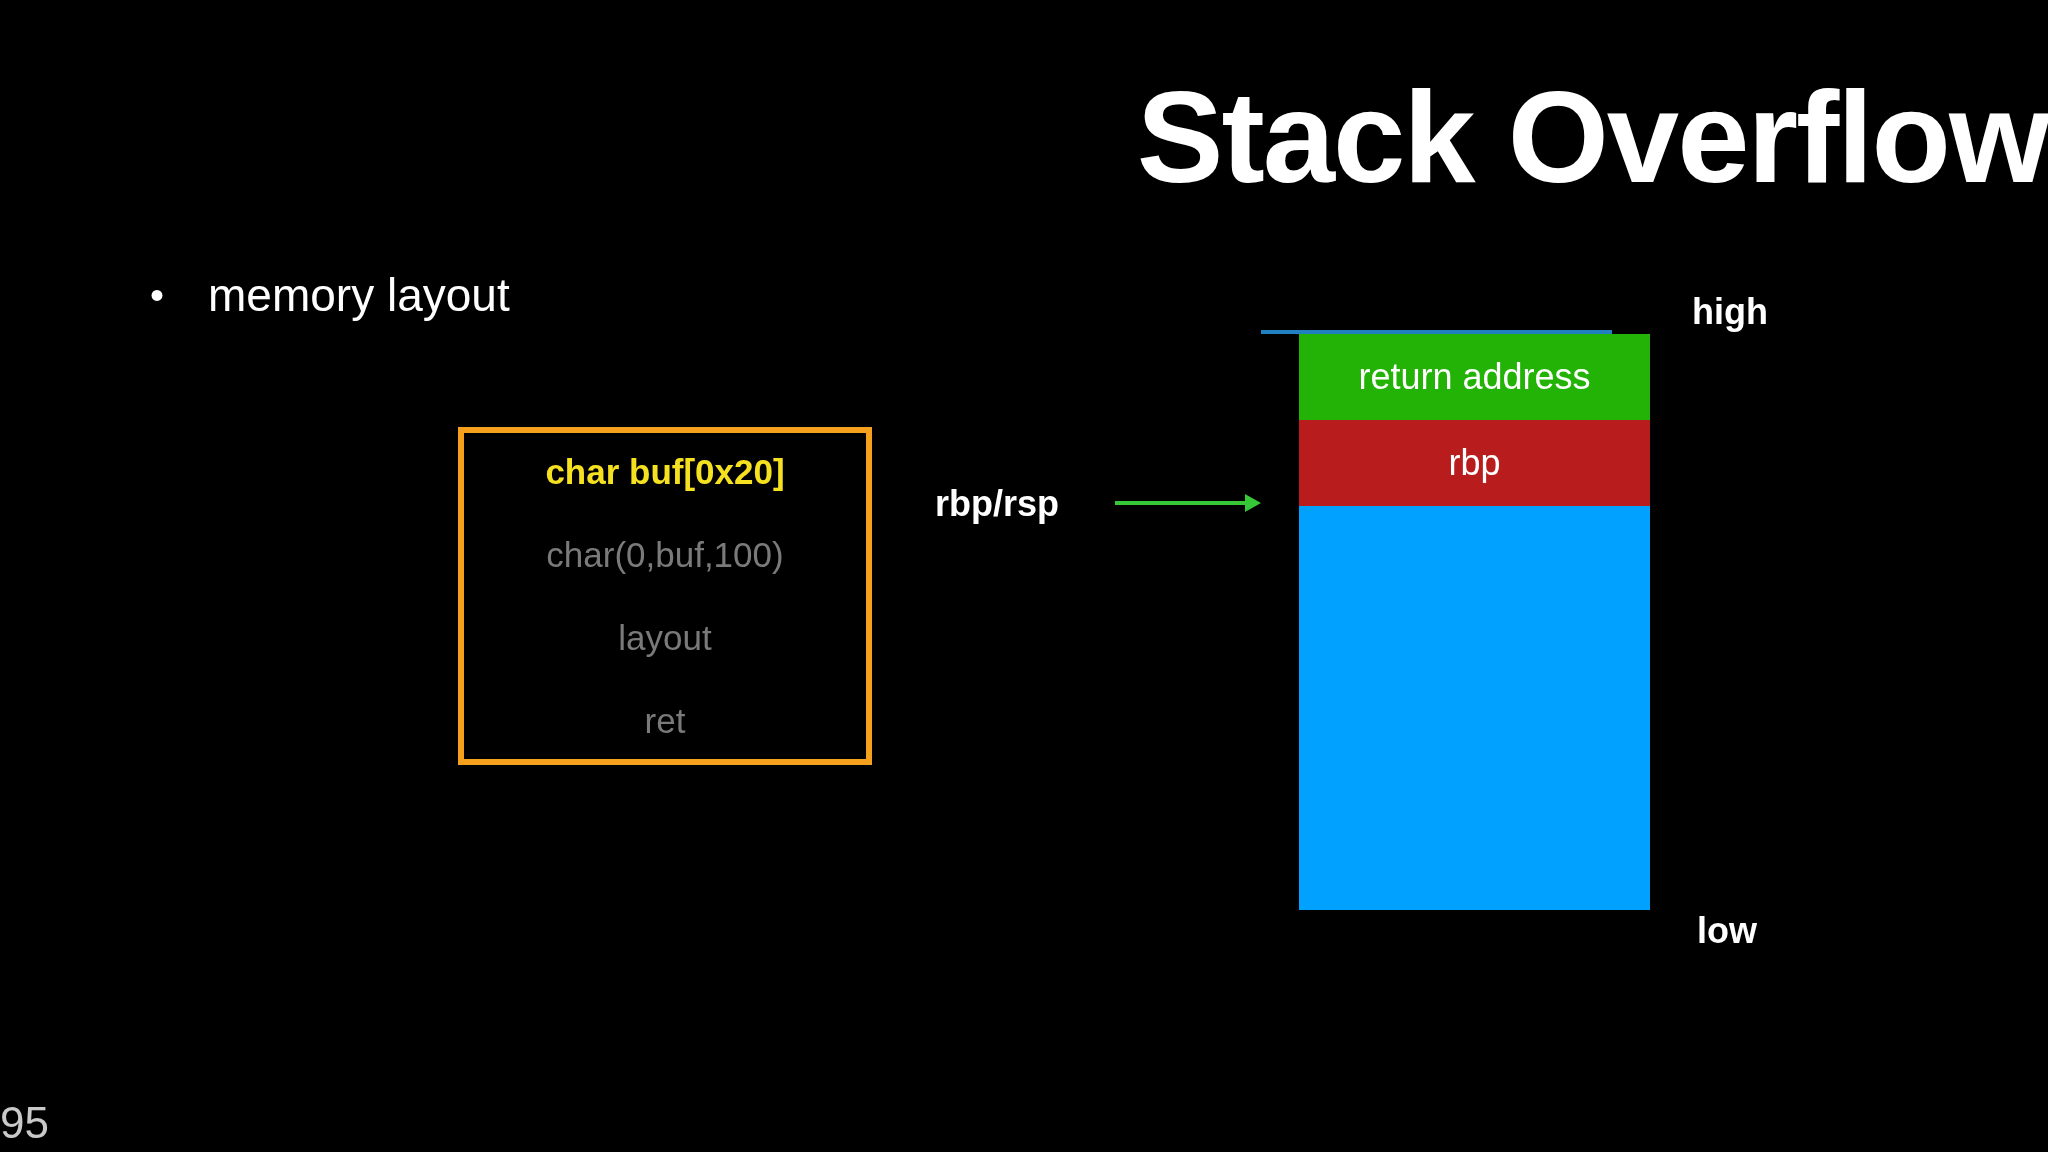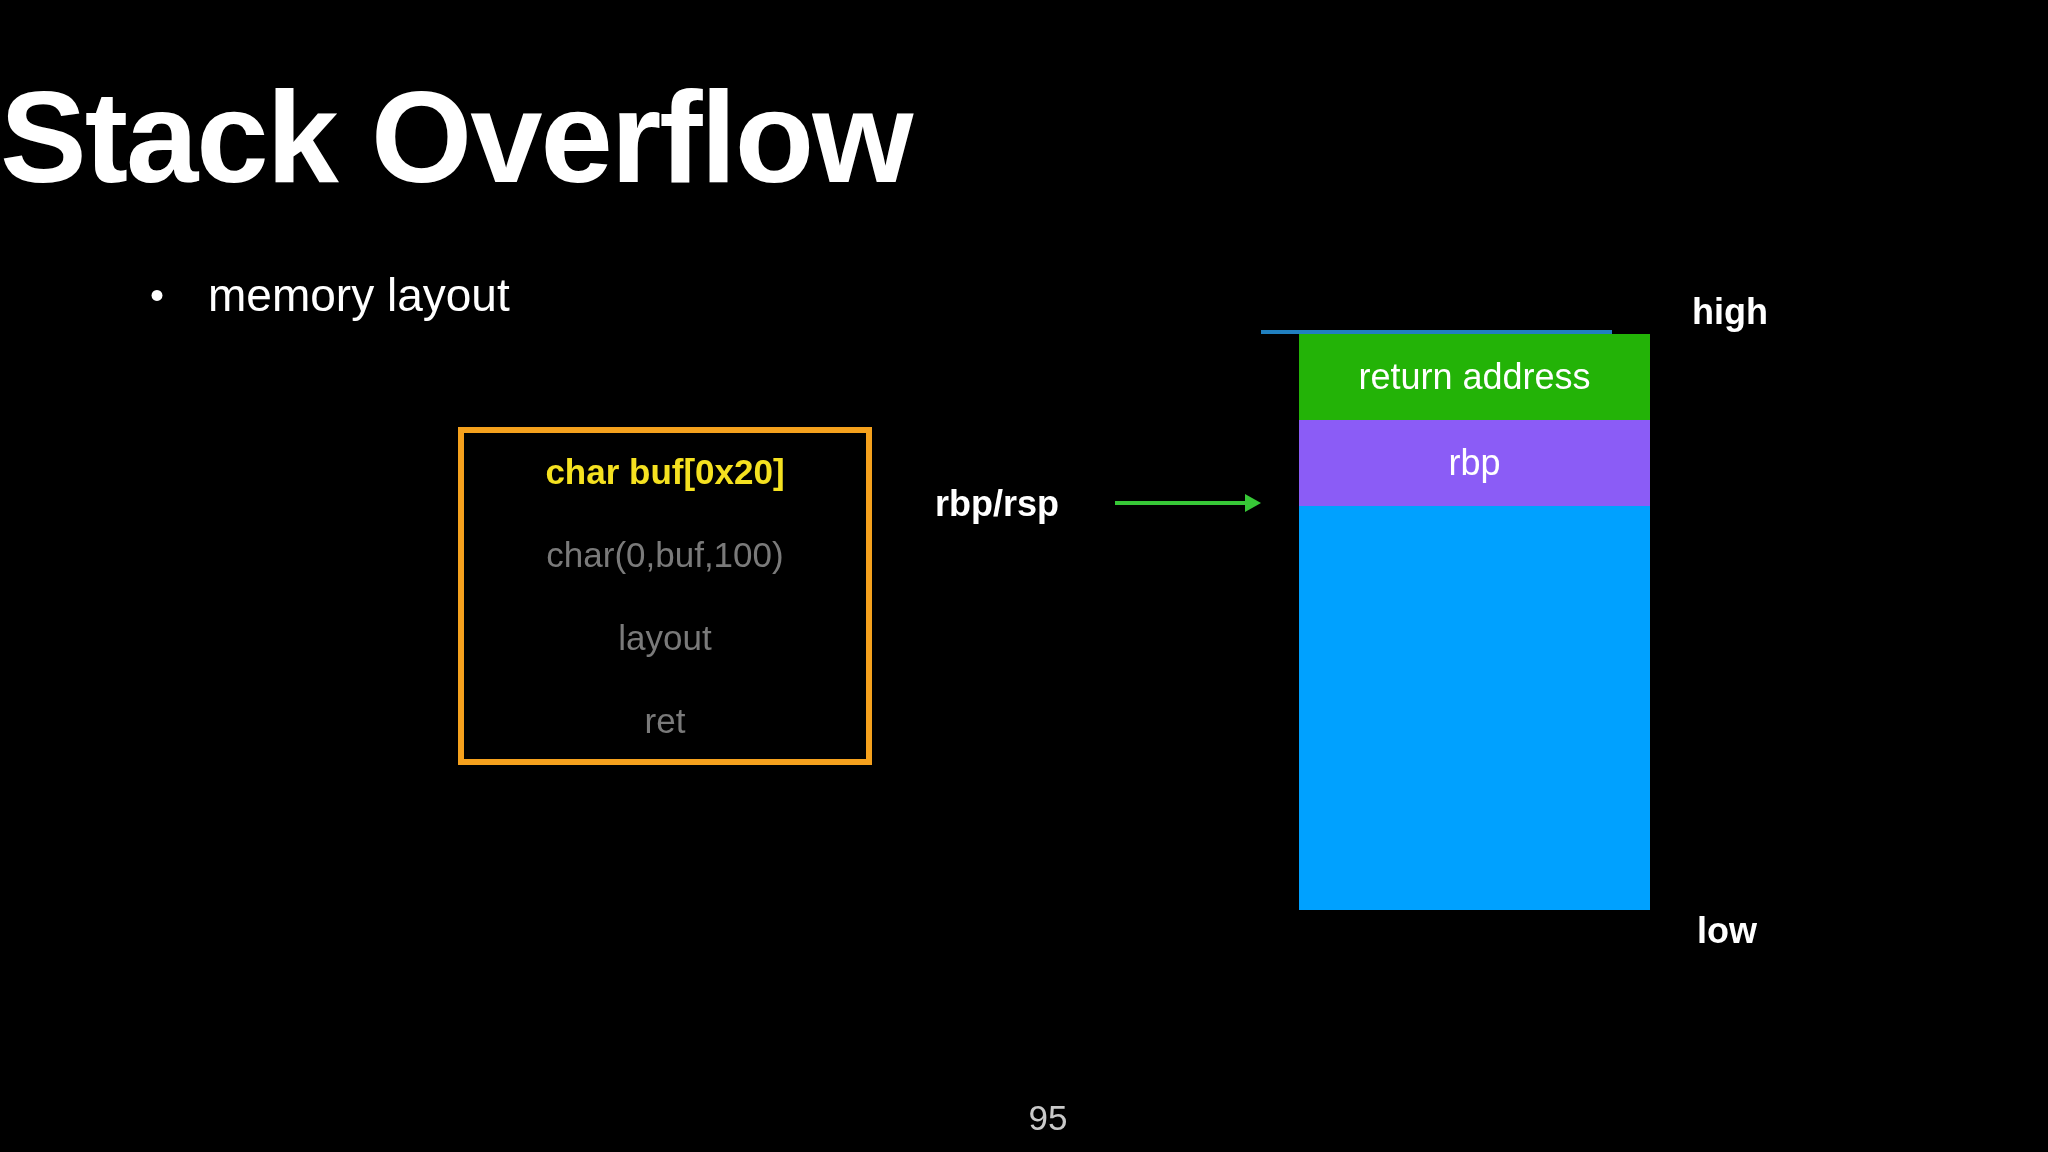--- a/index.html
+++ b/index.html
@@ -6,21 +6,21 @@
   .slide{
     position:relative;
     width:2048px;height:1152px;
     background:#000;
     overflow:hidden;
     font-family:"Liberation Sans", sans-serif;
   }
   .title{
     position:absolute;
     left:0;right:0;top:62px;
-    text-align:left;
+    text-align:right;
     color:#fff;
     font-size:130px;
     font-weight:bold;
     letter-spacing:-2px;
   }
   .bullet-row{
     position:absolute;
     left:150px;top:268px;
     display:flex;
     align-items:center;
@@ -92,24 +92,22 @@
     position:absolute;
     color:#fff;
     font-size:36px;
     font-weight:bold;
   }
   .side-label.high{ left:1692px; top:291px;text-align:right; }
   .side-label.low{ left:1697px; top:910px; }
   .page-number{
     position:absolute;
     left:0;right:0;top:1098px;
-    text-align:center;
     color:#c9c9c9;
-    font-size:35px;
-    padding-left:48px;
+    font-size:44px;
   }
 </style>
 </head>
 <body>
 
 <div class="slide">
 
   <div class="title">Stack Overflow</div>
 
   <div class="bullet-row">
@@ -127,21 +125,21 @@
   <div class="pointer-label">rbp/rsp</div>
 
   <div class="arrow-line" style="background: rgb(55, 200, 55);"></div>
   <div class="arrow-head" style="border-left-color: rgb(55, 200, 55);"></div>
 
   <div class="stack">
     <div class="stack-top-edge" style="background: rgb(32, 128, 192);"></div>
     <div class="stack-block" style="height: 86px; background: rgb(35, 179, 7);">
       <span>return address</span>
     </div>
-    <div class="stack-block" style="height: 86px; background: #8b5cf6;">
+    <div class="stack-block" style="height: 86px; background: #b91c1c;">
       <span>rbp</span>
     </div>
     <div class="stack-block" style="height: 404px; background: rgb(0, 161, 255);">
       <span></span>
     </div>
   </div>
 
   <div class="side-label high">high</div>
   <div class="side-label low">low</div>
 

